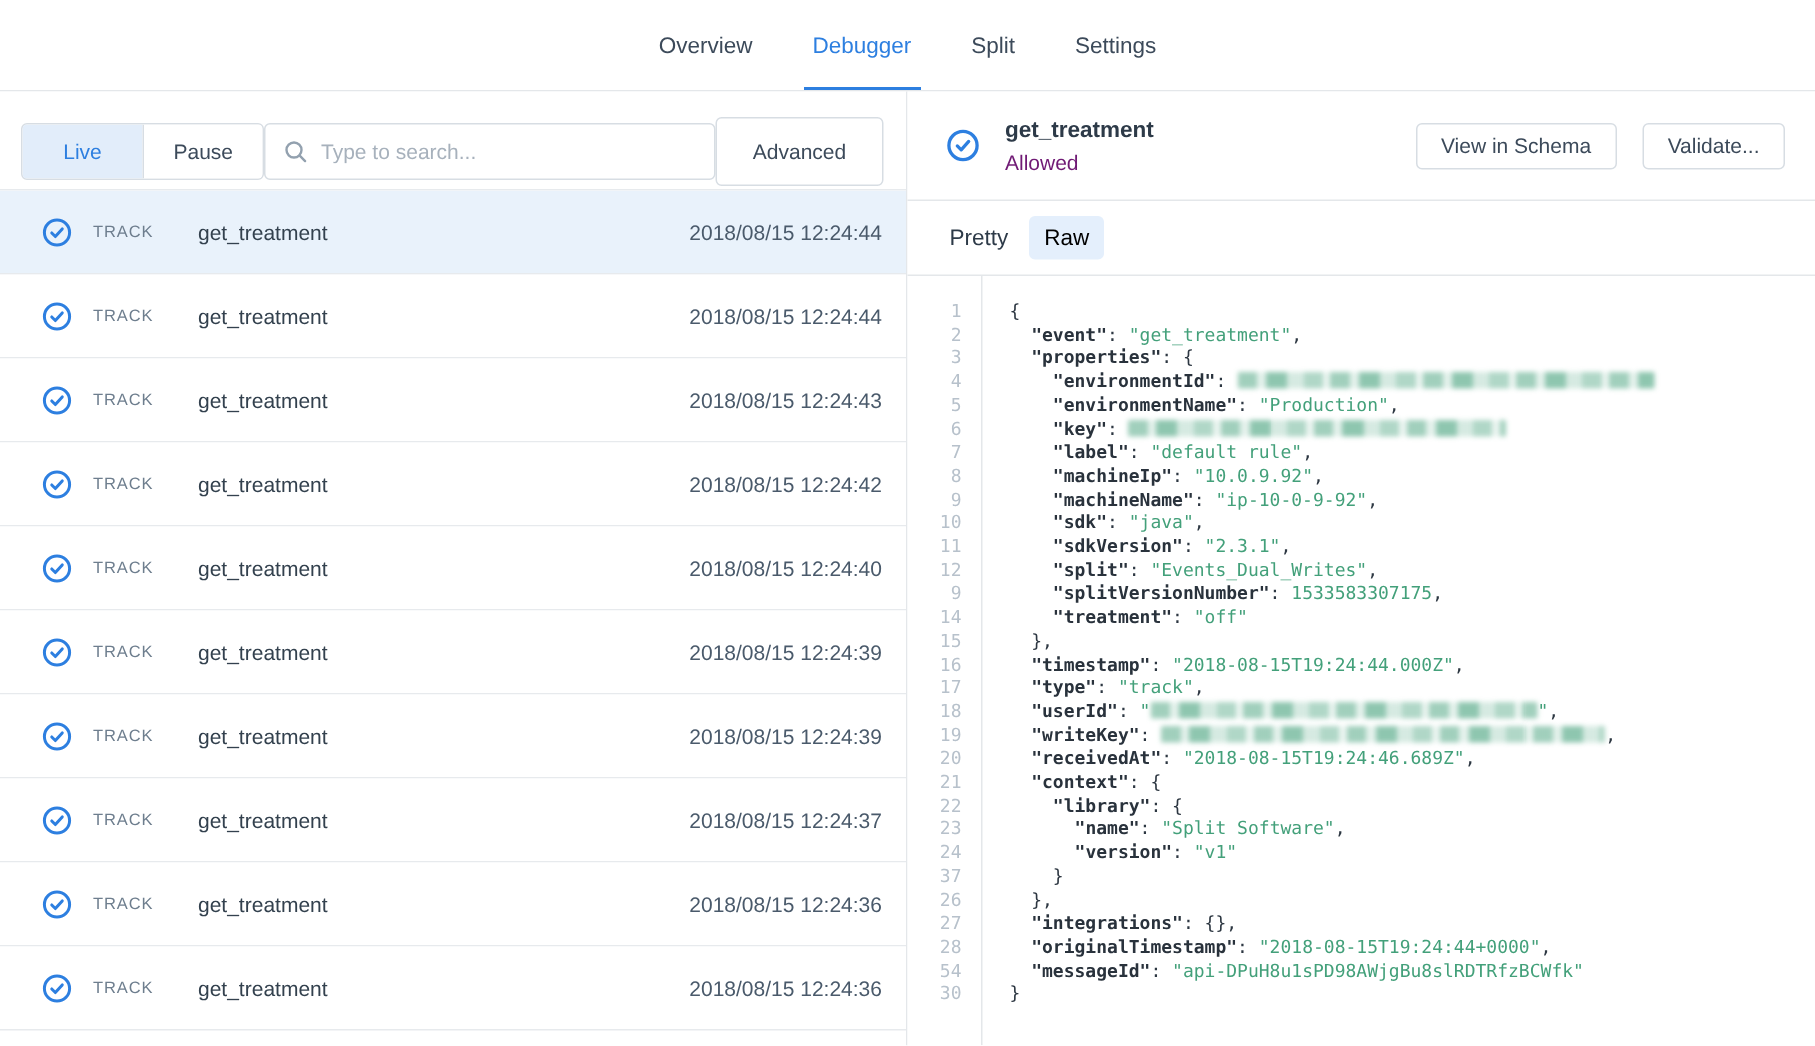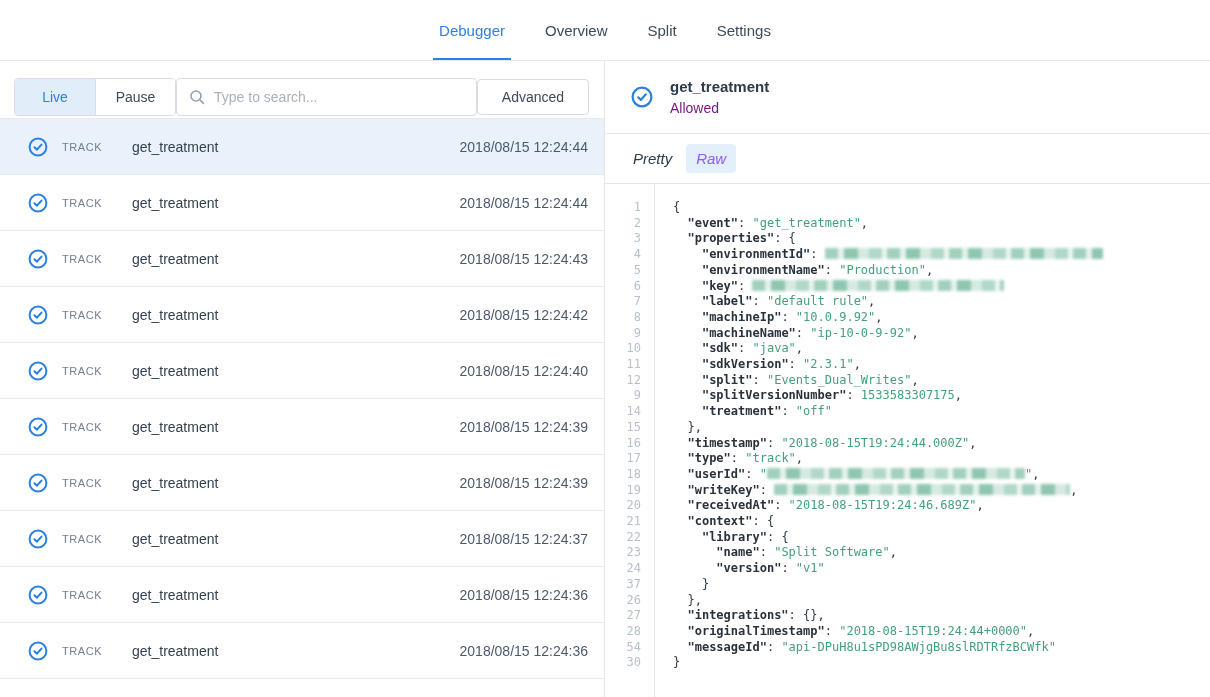--- a/index.html
+++ b/index.html
@@ -29,21 +29,21 @@
   .seg-btn { width:80px; display:flex; align-items:center; justify-content:center;
     font-size:14px; background:#fff; color:#3c4a5a; cursor:pointer; border:none; }
   .seg-btn.active { background:#e2edfa; color:#2d7fe0; }
   .seg-btn + .seg-btn { border-left:1px solid #d7dde3; }
   .searchbox { flex:1; height:38px; border:1px solid #d7dde3; border-radius:4px;
     display:flex; align-items:center; padding:0 12px; gap:9px; background:#fff; }
   .searchbox svg { flex:none; }
   .searchbox input { border:none; outline:none; flex:1; font-size:14px;
     font-family:"Liberation Sans", sans-serif; color:#3c4a5a; background:transparent; }
   .searchbox input::placeholder { color:#a7b1bc; }
-  .btn { height:36px; border:1px solid #d7dde3; border-radius:4px; background:#fff;
+  .btn { height:46px; border:1px solid #d7dde3; border-radius:4px; background:#fff;
     color:#3c4a5a; font-size:14px; font-family:"Liberation Sans", sans-serif;
     cursor:pointer; }
   .advanced-btn { width:112px; flex:none; }
 
   
   .event-list { flex:1; overflow:hidden; border-top:1px solid #e7eaed; }
   .event-row { height:56px; display:flex; align-items:center;
     padding:0 16px 0 28px; border-bottom:1px solid #e7eaed; cursor:pointer; background:#fff; }
   .event-row.selected { background:#e9f2fb; }
   .event-row .type { margin-left:14px; width:70px; font-size:11px; letter-spacing:.6px;
@@ -55,24 +55,24 @@
   .detail-header { height:73px; border-bottom:1px solid #e4e7ea; display:flex;
     align-items:center; padding:0 20px 0 26px; }
   .detail-title-block { margin-left:17px; }
   .detail-title { font-size:15px; font-weight:bold; color:#2d3a48; line-height:20px; }
   .detail-status { font-size:14px; color:#701a75; line-height:19px; margin-top:2px; }
   .header-actions { margin-left:auto; display:flex; gap:17px; }
   .action-btn { height:31px; padding:0 16px; font-size:14px; }
 
   
   .view-tabs { height:50px; border-bottom:1px solid #e4e7ea; display:flex;
-    align-items:center; padding:0 18px; gap:4px;font-style:italic; }
+    align-items:center; padding:0 18px; gap:4px; }
   .view-tab { font-size:15px; color:#2d3a48; padding:6px 10px; border-radius:4px;
     cursor:pointer; }
-  .view-tab.active { color:#8b5cf6; background:#e4effc; }
+  .view-tab.active { color:#000000; background:#e4effc; }
 
   
   .code-area { flex:1; display:flex; min-height:0; overflow:hidden;
     font-family:"DejaVu Sans Mono", monospace; font-size:12px; line-height:15.7px; }
   .gutter { width:50px; flex:none; border-right:1px solid #e4e7ea; padding:16px 13px 0 0;
     text-align:right; color:#b7c1cb; font-size:12px; }
   .code { flex:1; padding:16px 0 0 18px; white-space:pre; overflow:hidden; }
   .code-line { white-space:pre; }
   .seg-key { color:#29323c; font-weight:bold; }
   .seg-plain { color:#2d3742; }
@@ -84,22 +84,22 @@
       rgba(67,160,122,.60) 19px 33px, rgba(67,160,122,.22) 33px 44px,
       rgba(67,160,122,.42) 44px 57px, rgba(67,160,122,.10) 57px 62px); }
 
   .check-icon { display:inline-flex; flex:none; }
 </style>
 </head>
 <body>
 
 <div class="topnav">
   <div class="tabs" id="nav-tabs">
+      <div class="nav-tab">Overview</div>
       <div class="nav-tab active">Debugger</div>
-      <div class="nav-tab">Overview</div>
       <div class="nav-tab">Split</div>
       <div class="nav-tab">Settings</div>
     </div>
 </div>
 
 <div class="main">
 
   <div class="left-panel">
     <div class="controls">
       <div class="segmented">
@@ -235,20 +235,24 @@
     <div class="detail-header">
       <span class="check-icon">
         <svg width="22" height="22" viewBox="0 0 22 22" fill="none">
           <circle cx="11" cy="11" r="9.4" stroke="#2d7fe0" stroke-width="2.2"></circle>
           <path d="M7.2 11.3l2.6 2.6 5-5.6" stroke="#2d7fe0" stroke-width="2.2" stroke-linecap="round" stroke-linejoin="round"></path>
         </svg>
       </span>
       <div class="detail-title-block">
         <div class="detail-title">get_treatment</div>
         <div class="detail-status">Allowed</div>
+      </div>
+      <div class="header-actions">
+        <button class="btn action-btn">View in Schema</button>
+        <button class="btn action-btn">Validate...</button>
       </div>
     </div>
 
     <div class="view-tabs">
       <div class="view-tab">Pretty</div>
       <div class="view-tab active">Raw</div>
     </div>
 
     <div class="code-area">
       <div class="gutter" id="gutter">

